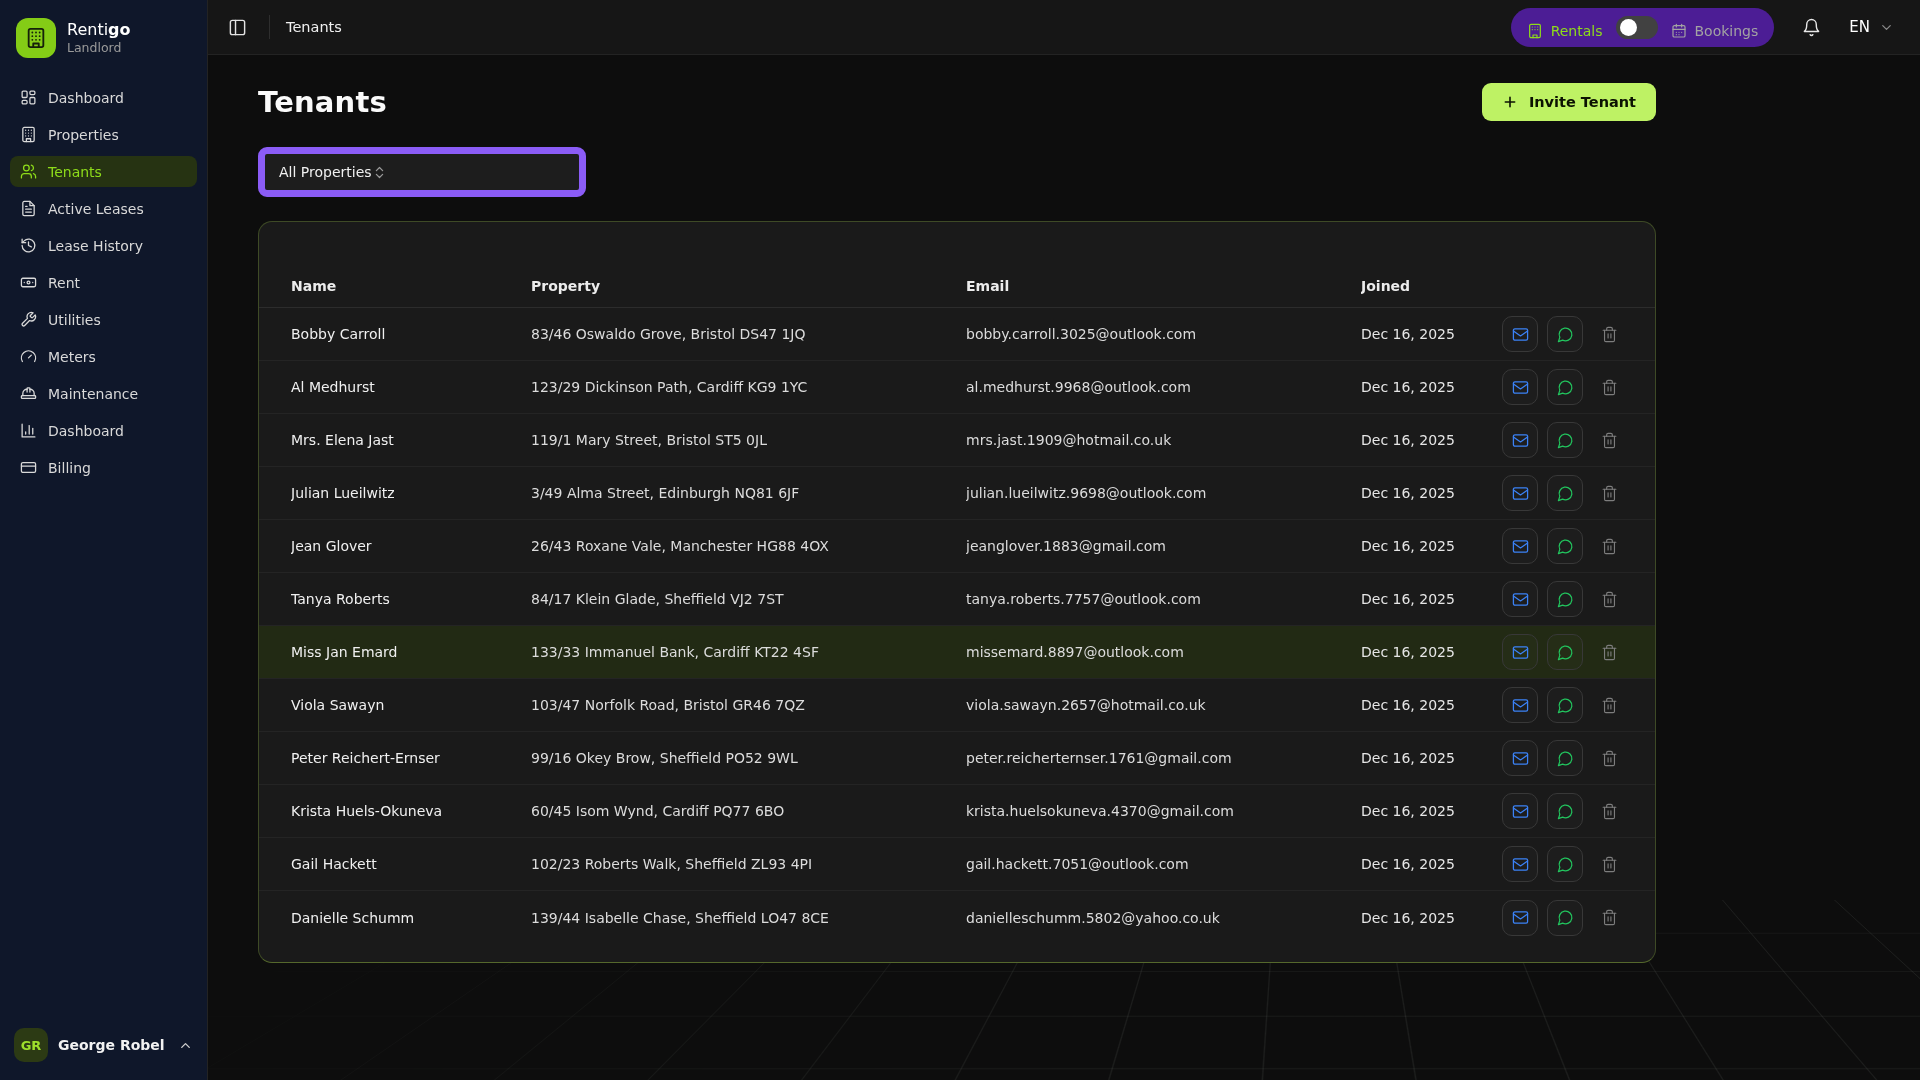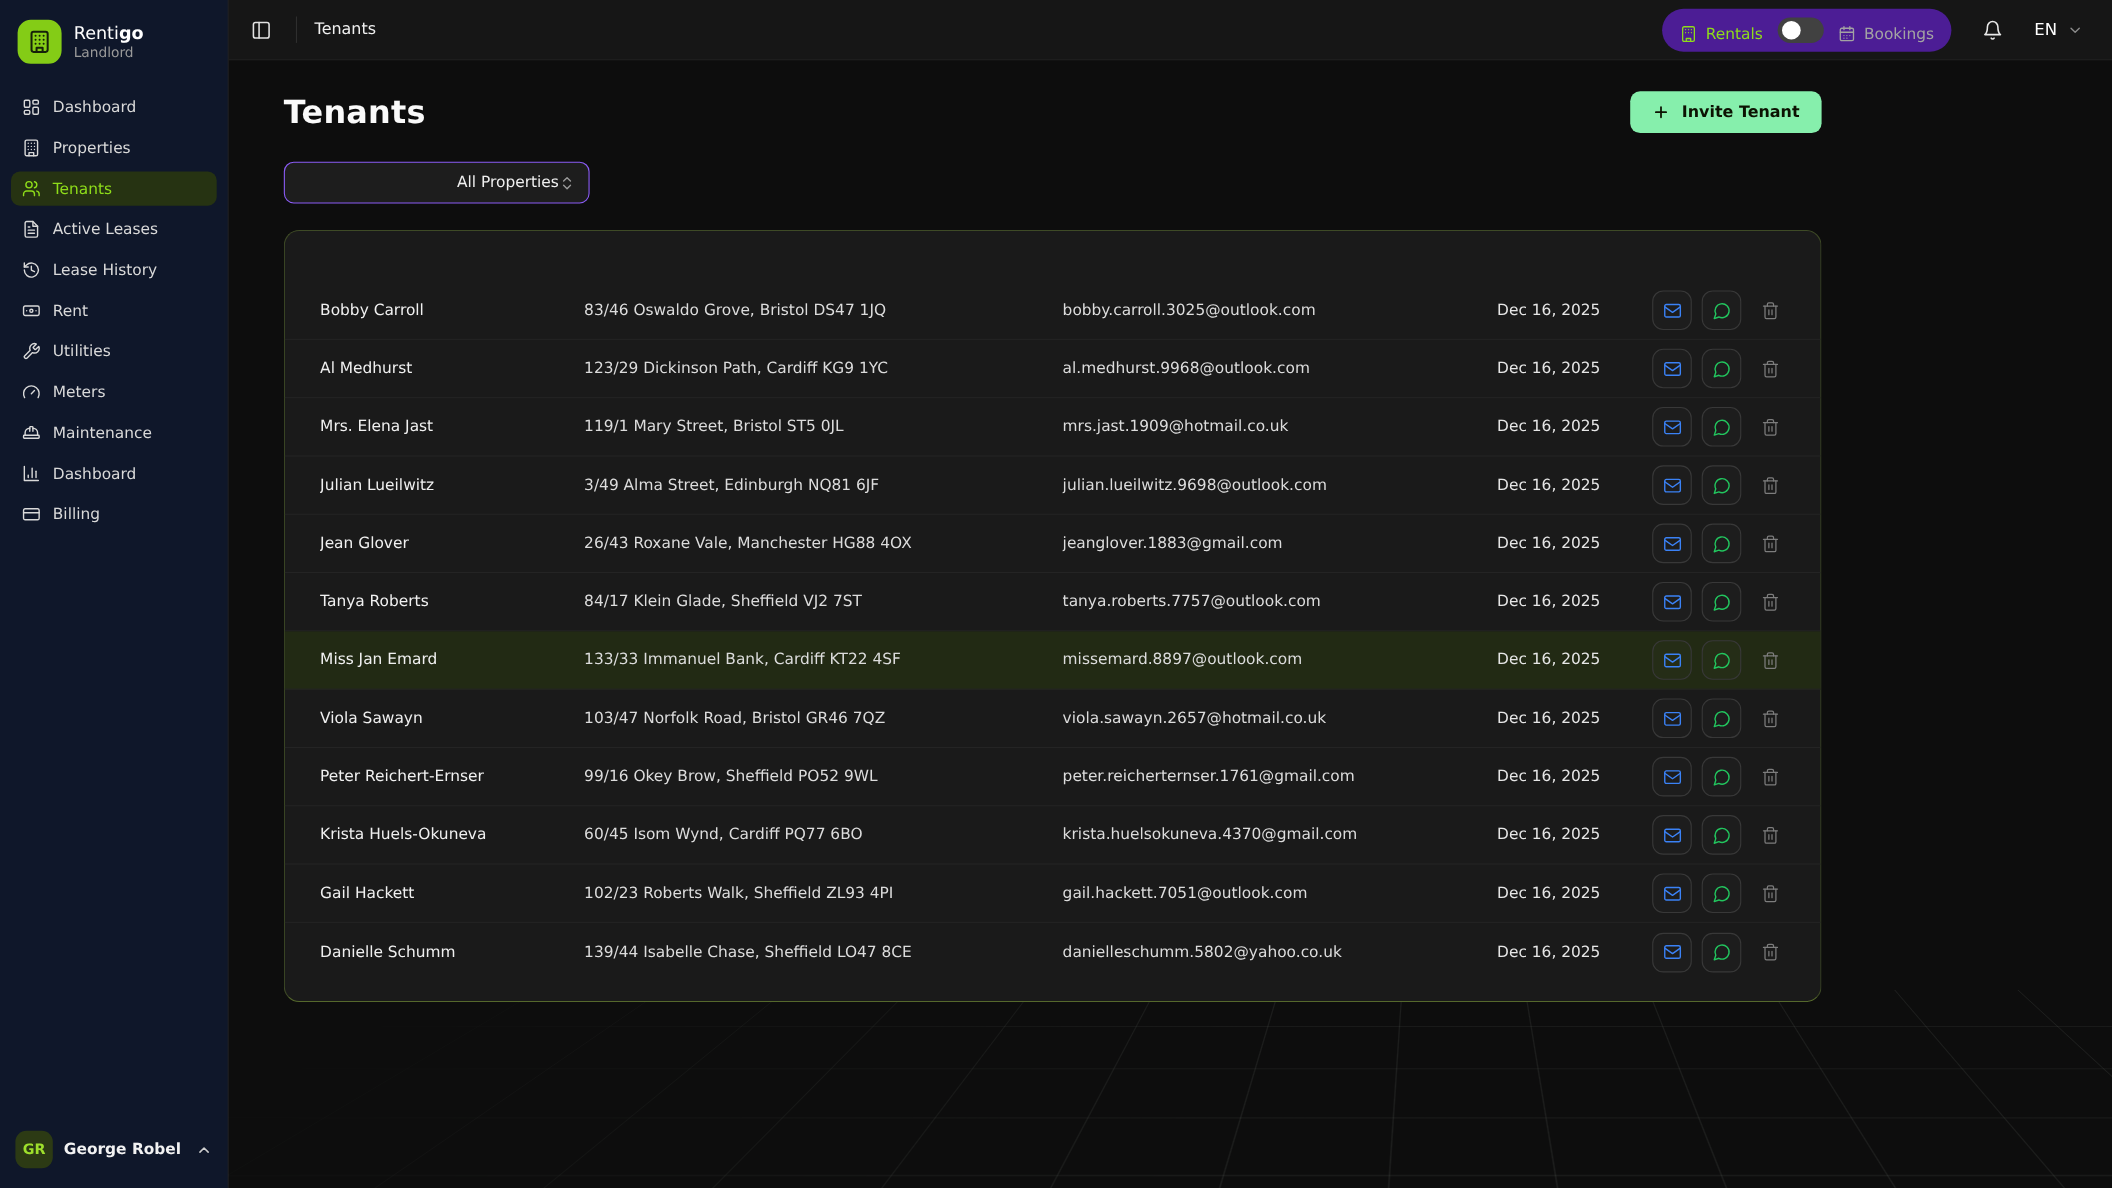--- a/index.html
+++ b/index.html
@@ -84,31 +84,31 @@
       repeating-linear-gradient(0deg, rgba(170,180,170,0.07) 0 1px, transparent 1px 46px);
     transform: perspective(520px) rotateX(47deg); transform-origin:58% 0;
     -webkit-mask-image: linear-gradient(90deg, transparent 0%, #000 48%);
     mask-image: linear-gradient(90deg, transparent 0%, #000 48%);
     pointer-events:none;
   }
 
   .page-head { display:flex; align-items:center; justify-content:space-between; width:1398px; }
   .page-title { font-size:29px; font-weight:700; margin:0; color:#fafafa; letter-spacing:0.2px; }
   .invite-btn {
-    background:#86efac; color:#0c1202; border:none; border-radius:9px;
+    background:#bef264; color:#0c1202; border:none; border-radius:9px;
     padding:11px 20px; font-size:14.5px; font-weight:600;
     display:flex; align-items:center; gap:11px; cursor:pointer;
     font-family:inherit;
   }
   .invite-btn svg { width:16px; height:16px; }
 
   .filter {
-    margin-top:26px; width:278px; background:#1d1d1d; border:1px solid #8b5cf6;
+    margin-top:26px; width:328px; background:#1d1d1d; border:7px solid #8b5cf6;
     border-radius:9px; padding:10px 12px 10px 14px;
-    display:flex; align-items:center; justify-content:flex-end;
+    display:flex; align-items:center; justify-content:flex-start;
     font-size:14px; color:#f0f0f0; cursor:pointer;
   }
   .filter svg { width:15px; height:15px; color:#9a9a9a; }
 
   .card {
     margin-top:24px; width:1398px; background:#1a1a1a;
     border:1px solid #3e4a26; border-bottom-color:#55682c; border-radius:14px;
     padding:26px 32px 18px; position:relative;
   }
   .card-title { font-size:16.5px; font-weight:700; color:#fafafa; }
@@ -330,20 +330,27 @@
       <div class="filter">
         <span>All Properties</span>
         <svg viewBox="0 0 24 24" fill="none" stroke="currentColor" stroke-width="2" stroke-linecap="round" stroke-linejoin="round">
             <path d="M7 15l5 5 5-5"></path>
             <path d="M7 9l5-5 5 5"></path>
           </svg>
       </div>
 
       <section class="card">
         <div class="table">
+          <div class="trow thead">
+            <span class="cell">Name</span>
+            <span class="cell">Property</span>
+            <span class="cell">Email</span>
+            <span class="cell">Joined</span>
+            <span class="cell"></span>
+          </div>
           <div class="tbody" id="tbody">
               <div class="trow">
                 <span class="cell cell-name">Bobby Carroll</span>
                 <span class="cell cell-dim">83/46 Oswaldo Grove, Bristol DS47 1JQ</span>
                 <span class="cell cell-dim">bobby.carroll.3025@outlook.com</span>
                 <span class="cell cell-date">Dec 16, 2025</span>
                 <span class="actions">
                   <button class="action-btn mail">
                     <svg viewBox="0 0 24 24" fill="none" stroke="currentColor" stroke-width="1.8" stroke-linecap="round" stroke-linejoin="round">
                       <rect x="2" y="4" width="20" height="16" rx="2"></rect>

